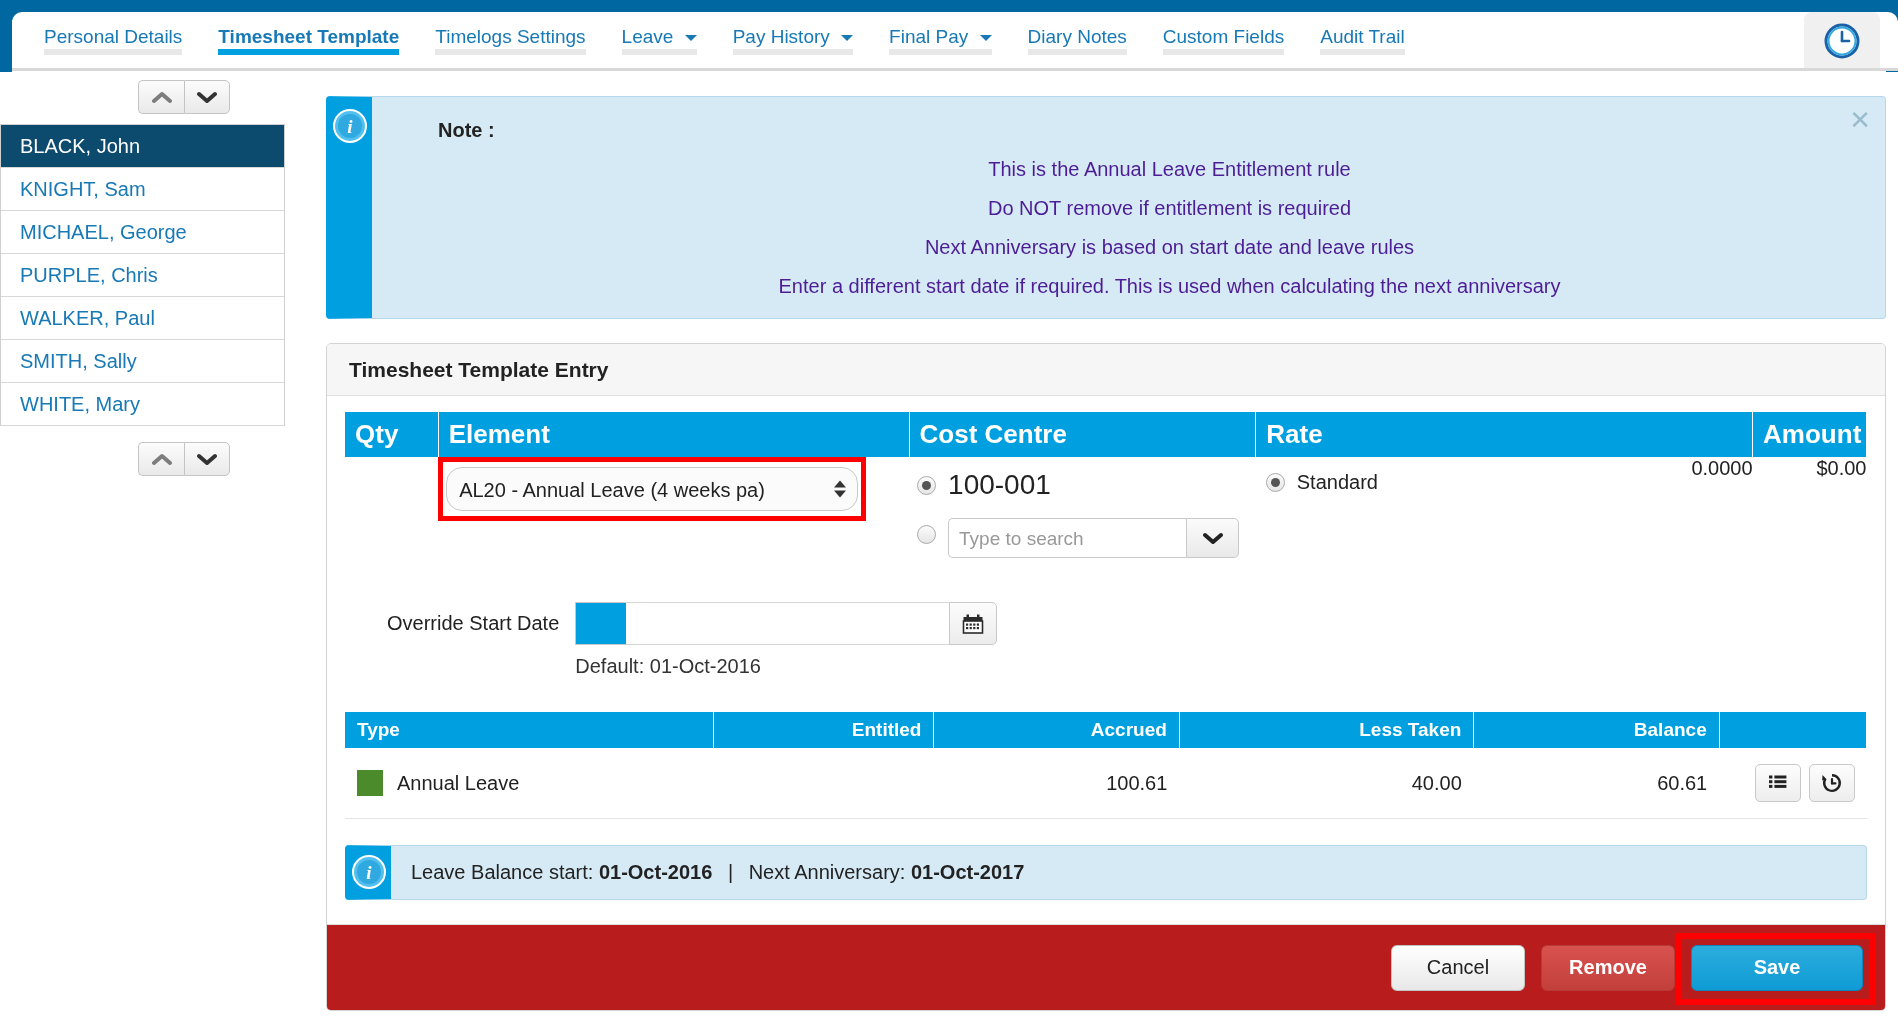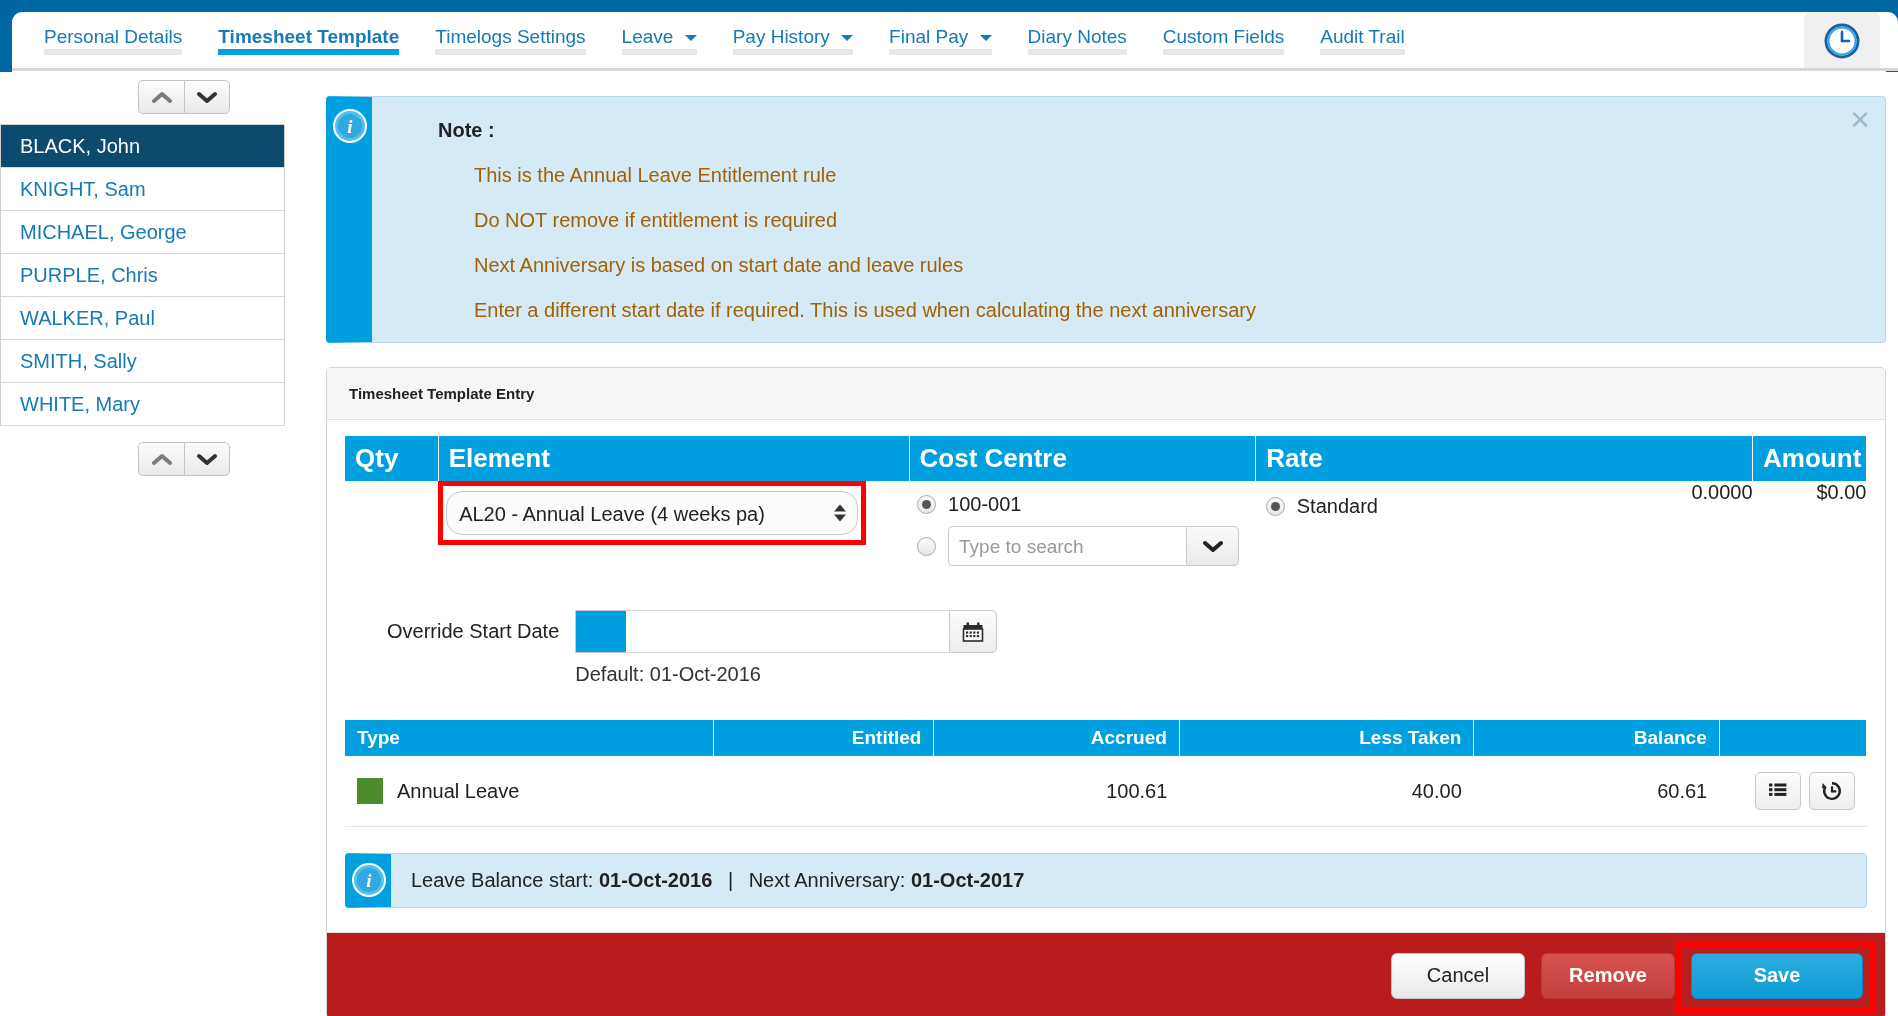--- a/index.html
+++ b/index.html
@@ -119,39 +119,39 @@
     border-left: 46px solid #00a0e0;
     min-height: 222px;
     padding: 16px 20px 20px 22px;
     border-radius: 4px;
   }
   .noteicon {
     position: absolute; left: -39px; top: 12px;
     width: 34px; height: 34px;
   }
   .note-title { font-size: 20px; font-weight: bold; color:#222; margin: 6px 0 0 44px; }
-  .note-line { font-size: 20px; color:#a16207; margin: 22px 0 0 80px; }
+  .note-line { font-size: 20px; color:#4c1d95; margin: 16px 0 0 80px; text-align: center; }
   .note-close {
     position:absolute; right: 14px; top: 12px;
     color: #9bbccd; font-size: 26px; line-height: 22px; cursor:pointer;
     font-family: "Liberation Sans", sans-serif;
   }
 
   .panel {
     margin-top: 24px;
     border: 1px solid #d4d4d4;
     border-radius: 5px;
     background: #fff;
     overflow: hidden;
   }
   .panel-head {
     height: 52px; background: #f6f6f6;
     border-bottom: 1px solid #e0e0e0;
     display:flex; align-items:center; padding-left: 22px;
-    font-size: 15px; font-weight: bold; color: #222;
+    font-size: 21px; font-weight: bold; color: #222;
   }
   .panel-body { padding: 16px 18px 0 18px; }
 
   
   .entrytable { width: 100%; border-collapse: collapse; table-layout: fixed; }
   .entrytable th {
     background: #00a0e0; color:#fff; font-size: 26px; font-weight: bold;
     text-align: left; padding: 7px 10px; height: 35px;
     border-right: 1px solid #ffffff;
   }
@@ -187,22 +187,22 @@
   .radio-row { display:flex; align-items:center; margin-bottom: 10px; }
   .radio {
     width: 19px; height: 19px; border-radius: 50%;
     border: 1px solid #aaa; background: linear-gradient(#fbfbfb,#e6e6e6);
     position: relative; margin-right: 12px; flex: none; cursor:pointer;
   }
   .radio.checked:after {
     content:''; position:absolute; left:4px; top:4px; width:9px; height:9px;
     border-radius:50%; background:#555;
   }
-  .cc-label { font-size: 20px; color:#222; }
-  .search-grp { display:flex; }
+  .cc-label { font-size: 28px; color:#222; }
+  .search-grp { display:flex;margin-top:7px; }
   .search-input {
     width: 238px; height: 40px;
     border: 1px solid #c9c9c9; border-right:none;
     border-top-left-radius: 5px; border-bottom-left-radius: 5px;
     padding: 0 10px; font-size: 19px; color: #999;
     background: #fff;
     line-height: 40px;
   }
   .search-btn {
     width: 53px; height: 40px;

